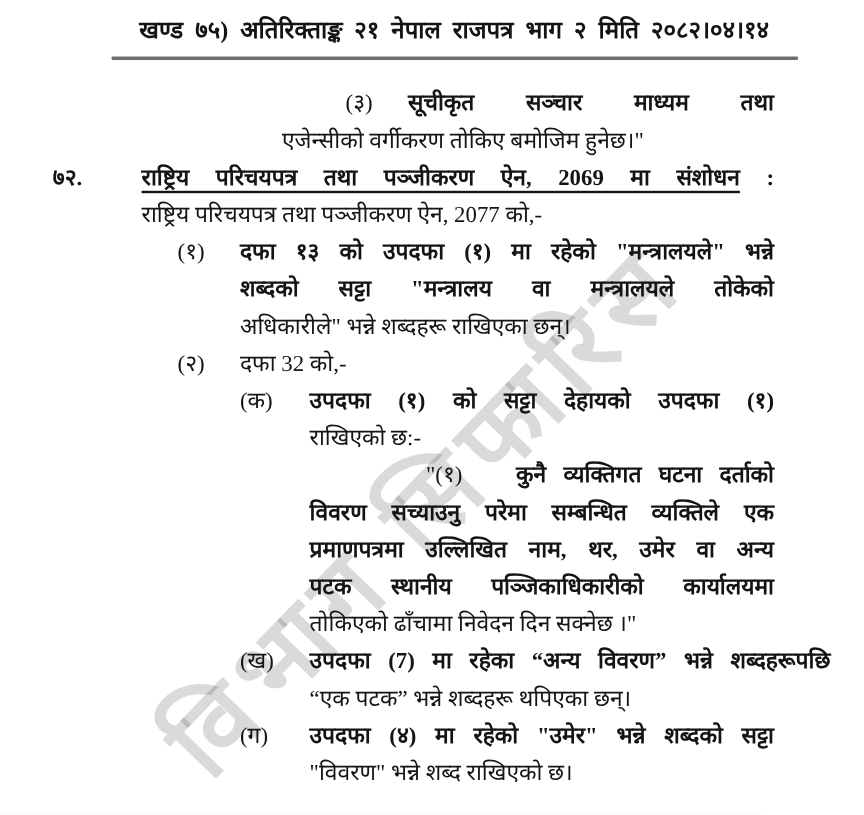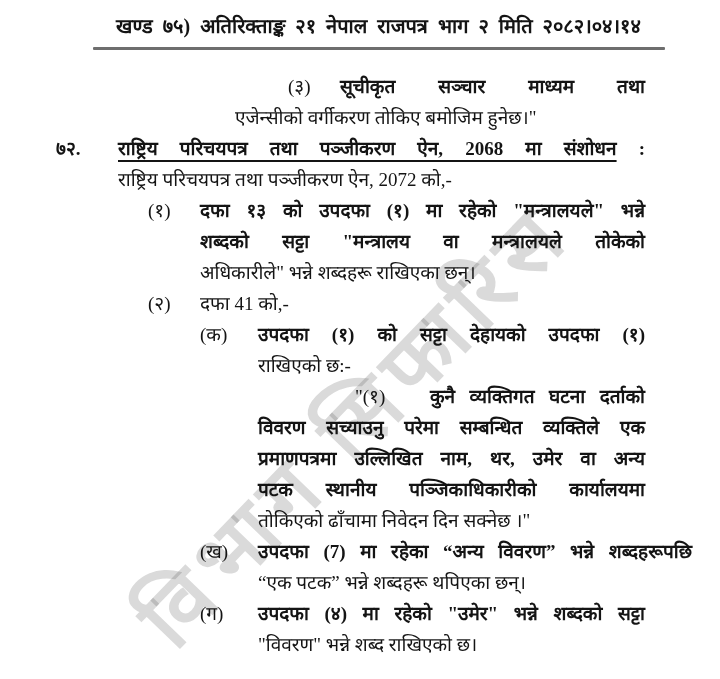--- a/index.html
+++ b/index.html
@@ -77,21 +77,21 @@
   }
   .row.wide{padding-right:28px;}
   .row.bold{font-weight:700;}
   .uline{
     text-decoration:underline;
     text-decoration-thickness:2px;
     text-underline-offset:5px;
   }
   .ind-QA{padding-left:340px;} .ind-QA .marker{left:288px;}
   .ind-QB{padding-left:235px;}
-  .ind-L0{padding-left:118px;} .ind-L0 .marker{left:56px;}
+  .ind-L0{padding-left:118px;} .ind-L0 .marker{left:44px;}
   .ind-L1{padding-left:200px;} .ind-L1 .marker{left:148px;}
   .ind-L2{padding-left:258px;} .ind-L2 .marker{left:200px;}
   .ind-Q1{padding-left:430px;} .ind-Q1 .marker{left:355px;}
 </style>
 </head>
 <body>
 
 <div class="page">
 
   <div class="watermark">विभाग सिफारिस</div>
@@ -104,38 +104,38 @@
   <div class="doc-body">
       <div class="row ind-QA just">
         <span class="marker">(३)</span>
         <span class="txt">सूचीकृत सञ्चार माध्यम तथा</span>
       </div>
       <div class="row ind-QB">
         <span class="txt">एजेन्सीको वर्गीकरण तोकिए बमोजिम हुनेछ।"</span>
       </div>
       <div class="row ind-L0 just bold">
         <span class="marker">७२.</span>
-        <span class="txt"><span class="uline">राष्ट्रिय परिचयपत्र तथा पञ्जीकरण ऐन, 2068 मा संशोधन</span> :</span>
+        <span class="txt"><span class="uline">राष्ट्रिय परिचयपत्र तथा पञ्जीकरण ऐन, 2069 मा संशोधन</span> :</span>
       </div>
       <div class="row ind-L0">
-        <span class="txt">राष्ट्रिय परिचयपत्र तथा पञ्जीकरण ऐन, 2072 को,-</span>
+        <span class="txt">राष्ट्रिय परिचयपत्र तथा पञ्जीकरण ऐन, 2077 को,-</span>
       </div>
       <div class="row ind-L1 just">
         <span class="marker">(१)</span>
         <span class="txt">दफा १३ को उपदफा (१) मा रहेको "मन्त्रालयले" भन्ने</span>
       </div>
       <div class="row ind-L1 just">
         <span class="txt">शब्दको सट्टा "मन्त्रालय वा मन्त्रालयले तोकेको</span>
       </div>
       <div class="row ind-L1">
         <span class="txt">अधिकारीले" भन्ने शब्दहरू राखिएका छन्।</span>
       </div>
       <div class="row ind-L1">
         <span class="marker">(२)</span>
-        <span class="txt">दफा 41 को,-</span>
+        <span class="txt">दफा 32 को,-</span>
       </div>
       <div class="row ind-L2 just">
         <span class="marker">(क)</span>
         <span class="txt">उपदफा (१) को सट्टा देहायको उपदफा (१)</span>
       </div>
       <div class="row ind-L2">
         <span class="txt">राखिएको छ:-</span>
       </div>
       <div class="row ind-Q1 just">
         <span class="marker">"(१)</span>

